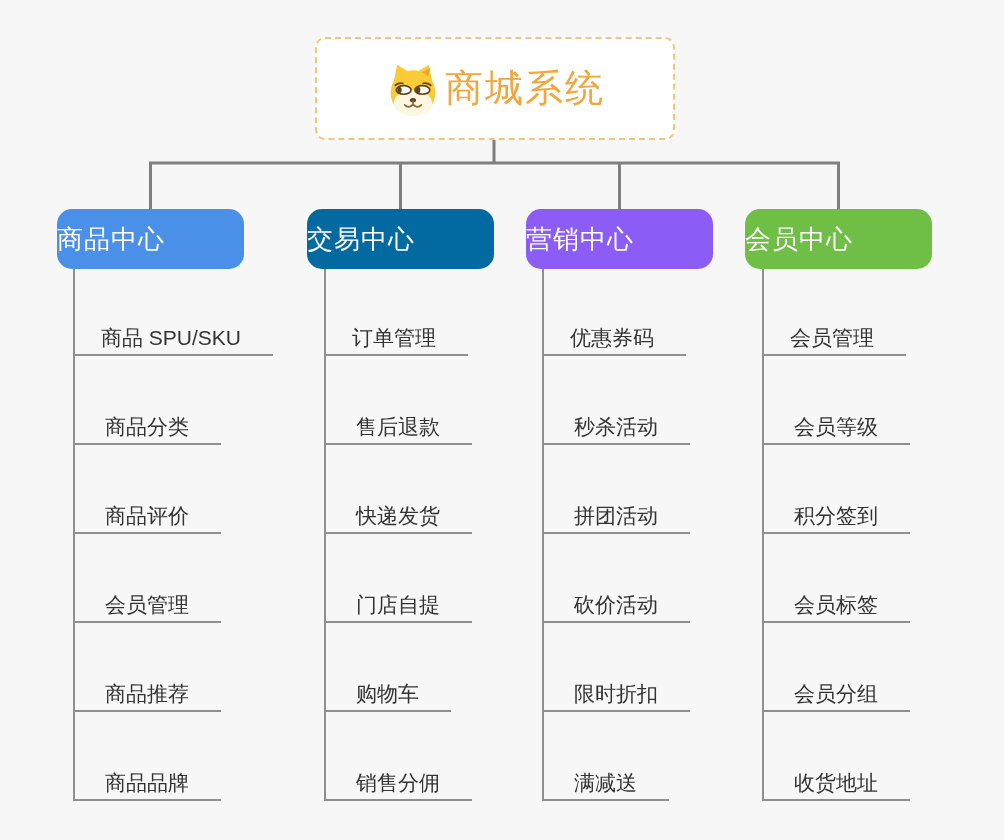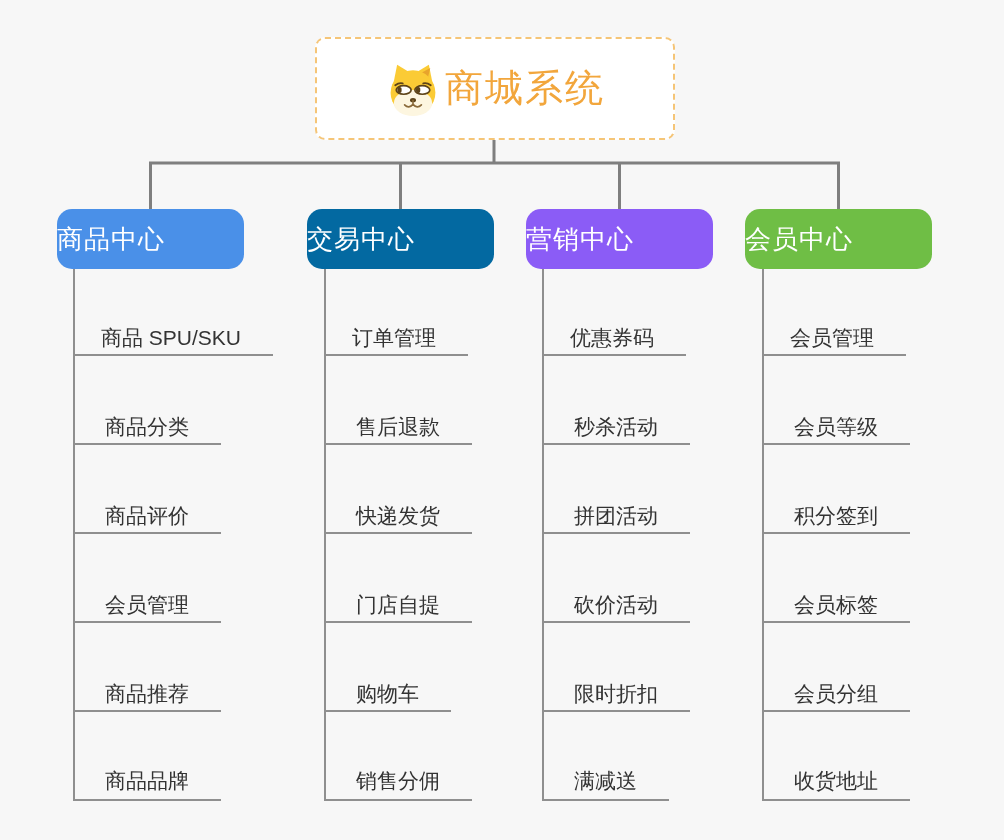--- a/index.html
+++ b/index.html
@@ -37,21 +37,21 @@
   .s0{left:73px;} .s1{left:324px;} .s2{left:542px;} .s3{left:762px;}
 
   
   .leaf{
     position:absolute; height:34px; padding:0 32px;
     border-bottom:2px solid var(--leafline);
     display:flex; align-items:flex-end; white-space:nowrap;
   }
   .leaf span{font-size:21px; color:var(--leaftext); line-height:1; margin-bottom:6px;}
   .c0{left:73px;} .c1{left:324px;} .c2{left:542px;} .c3{left:762px;}
-  .r0{top:322px;padding-left:28px;} .r1{top:411px;} .r2{top:500px;} .r3{top:589px;} .r4{top:678px;} .r5{top:767px;font-family:Liberation Mono, monospace;}
+  .r0{top:322px;padding-left:28px;} .r1{top:411px;} .r2{top:500px;} .r3{top:589px;} .r4{top:678px;} .r5{top:767px;}
 </style>
 </head>
 <body>
 
 <div class="canvas">
 
   <svg class="connectors" xmlns="http://www.w3.org/2000/svg">
     <line x1="494" y1="139" x2="494" y2="163"></line>
     <line x1="149" y1="163" x2="840" y2="163"></line>
     <line x1="150.5" y1="162" x2="150.5" y2="210"></line>

